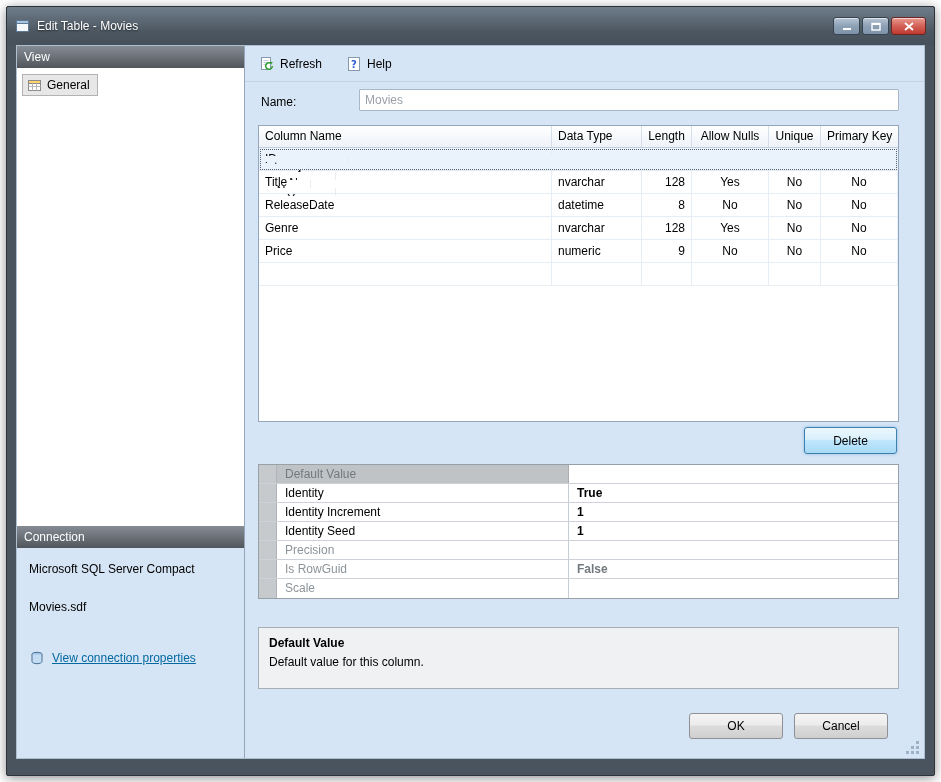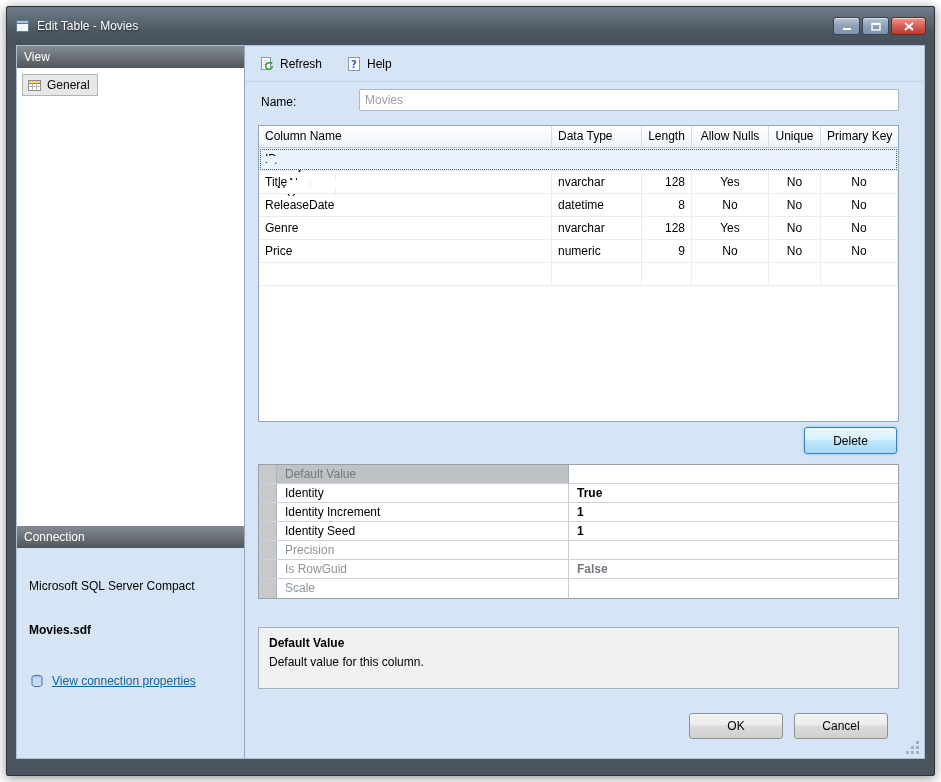--- a/index.html
+++ b/index.html
@@ -24,22 +24,22 @@
 
   
   .sidebar{position:absolute;left:0;top:0;bottom:0;width:228px;background:#fff;
     border-right:1px solid #93a6bc;}
   .side-header{height:22px;line-height:22px;padding:0 7px;color:#fff;font-weight:normal;
     background:linear-gradient(#868c94,#51565c);}
   .general-item{display:inline-flex;align-items:center;gap:5px;margin:6px 0 0 5px;
     padding:2px 7px 2px 4px;background:#e7e7e7;border:1px solid #b3b3b3;cursor:default;}
   .conn-header{position:absolute;left:0;right:0;top:480px;}
   .conn-body{position:absolute;left:0;right:0;top:502px;bottom:0;background:#d6e5f5;
-    padding:31px 12px 0 12px;}
-  .conn-db{margin-top:30px;font-weight:bold;}
+    padding:14px 12px 0 12px;}
+  .conn-db{margin-top:24px;}
   .conn-link-row{margin-top:36px;display:flex;align-items:center;gap:7px;}
   .conn-link{color:#0369a1;text-decoration:underline;cursor:pointer;}
 
   
   .main{position:absolute;left:228px;top:0;right:0;bottom:0;}
   .toolbar{position:absolute;left:0;right:0;top:0;height:36px;display:flex;align-items:center;
     gap:16px;padding-left:10px;border-bottom:1px solid #c3d3e4;}
   .tool-btn{display:flex;align-items:center;gap:5px;padding:1px 4px;cursor:default;}
 
   .name-label{position:absolute;left:16px;top:49px;}

